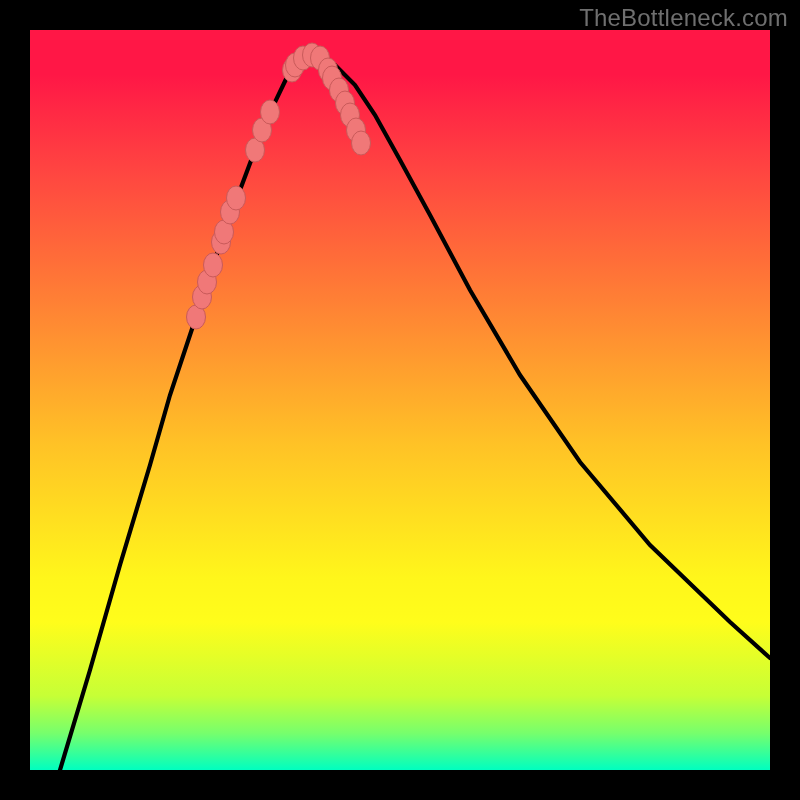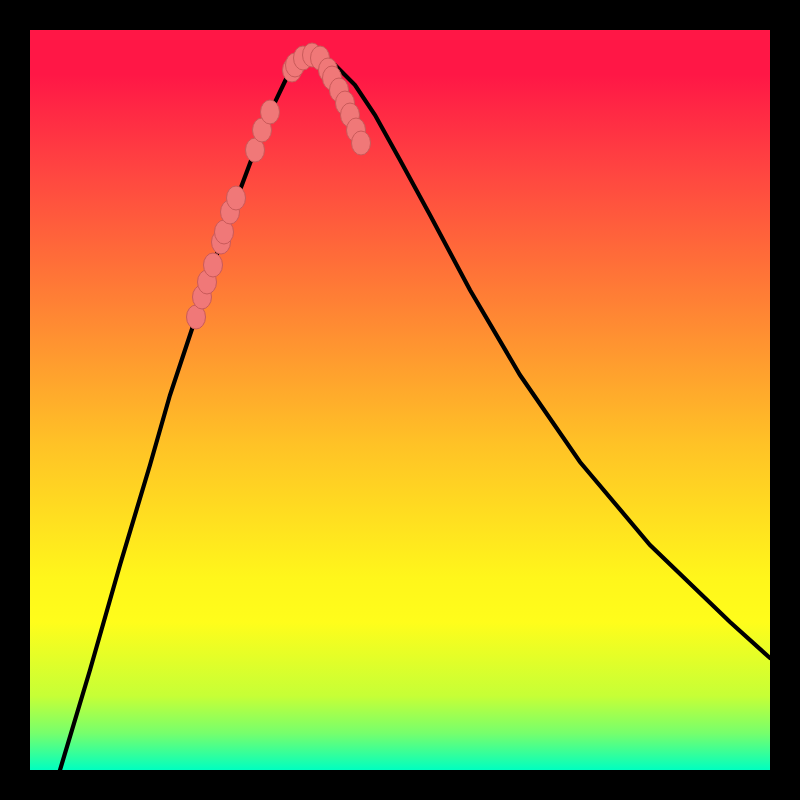--- a/index.html
+++ b/index.html
@@ -85,13 +85,14 @@
           <ellipse cx="309" cy="60" rx="9.5" ry="12" fill="#f07878" stroke="#c95a5a" stroke-width="1"></ellipse>
           <ellipse cx="315" cy="73" rx="9.5" ry="12" fill="#f07878" stroke="#c95a5a" stroke-width="1"></ellipse>
           <ellipse cx="320" cy="85" rx="9.5" ry="12" fill="#f07878" stroke="#c95a5a" stroke-width="1"></ellipse>
           <ellipse cx="326" cy="100" rx="9.5" ry="12" fill="#f07878" stroke="#c95a5a" stroke-width="1"></ellipse>
           <ellipse cx="331" cy="113" rx="9.5" ry="12" fill="#f07878" stroke="#c95a5a" stroke-width="1"></ellipse>
         </g>
     </svg>
 
   </div>
 
+  <div class="watermark">TheBottleneck.com</div>
 </div>
 
 </body></html>

